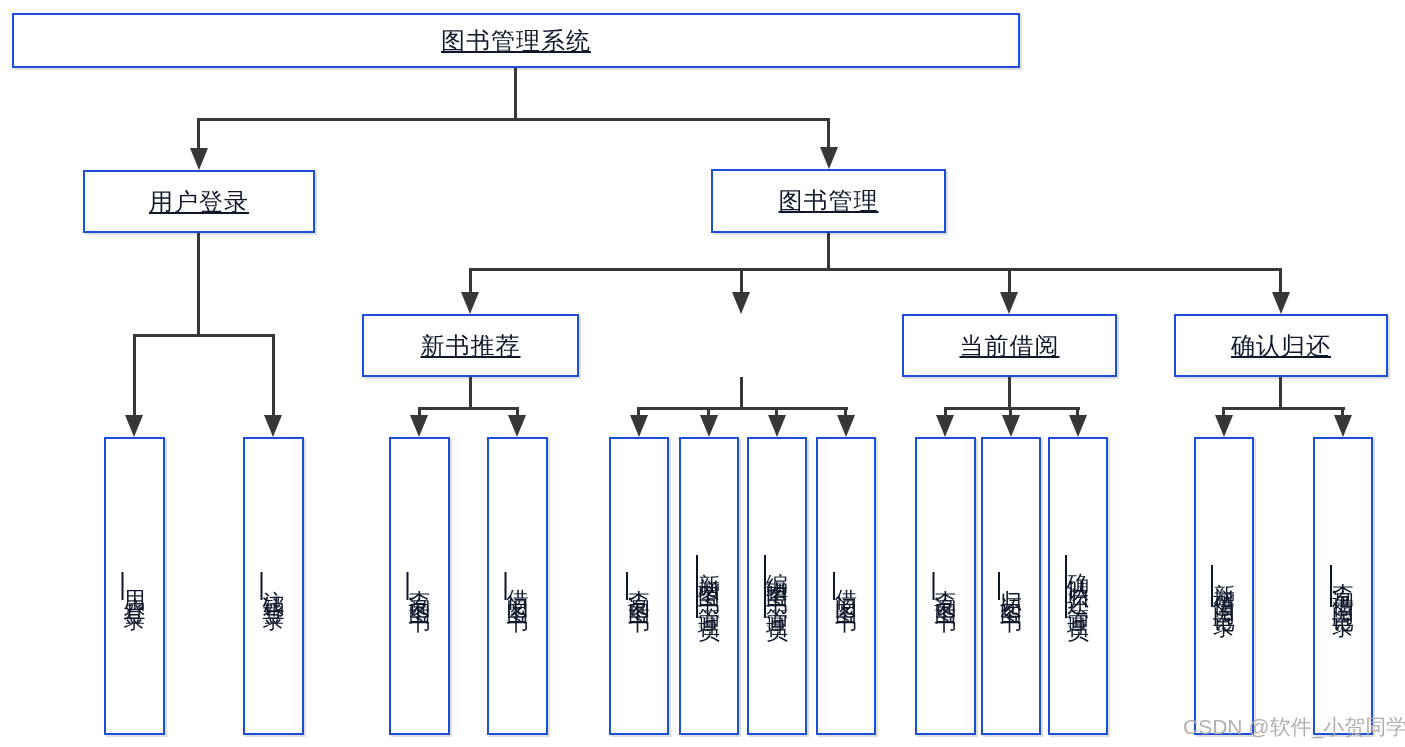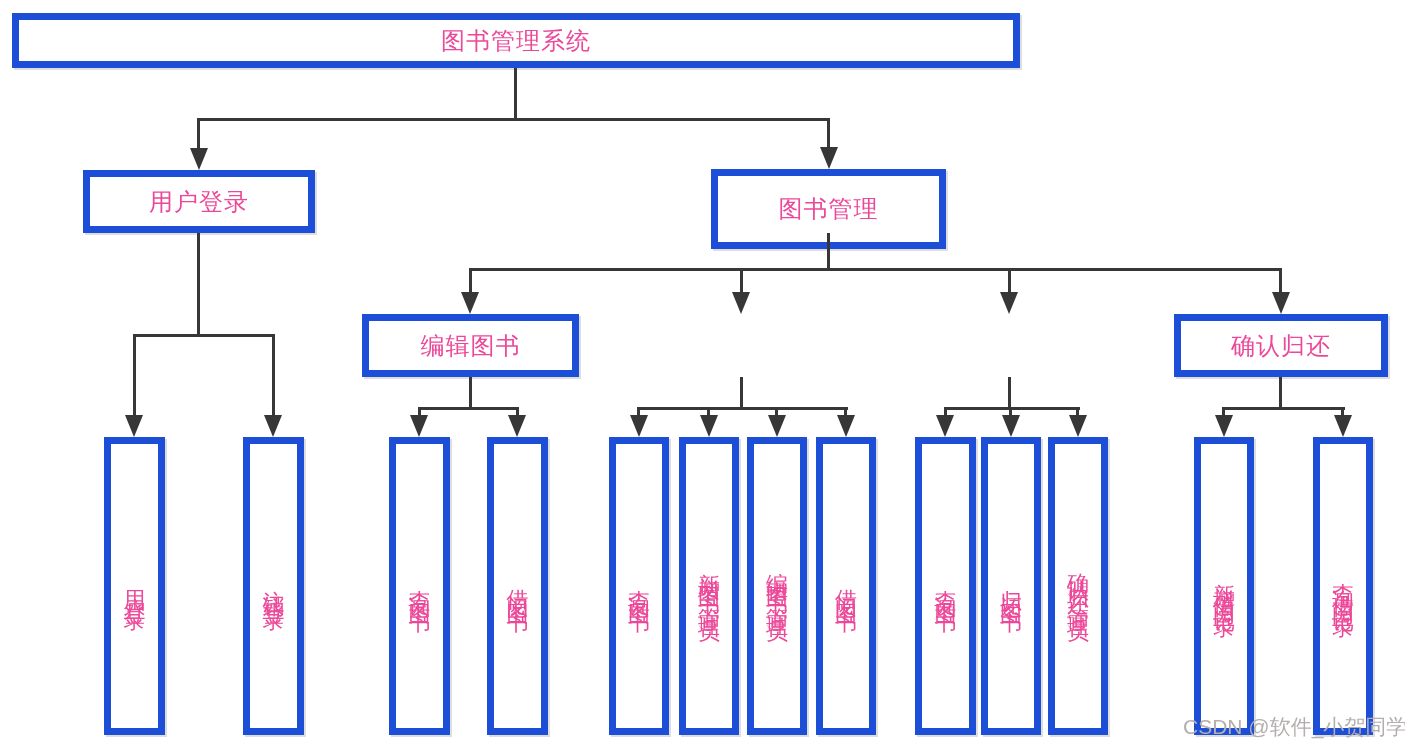--- a/index.html
+++ b/index.html
@@ -13,29 +13,30 @@
     width: 1405px;
     height: 747px;
     background: #ffffff;
     overflow: hidden;
     color: #2c2c2c;
   }
   .box {
     position: absolute;
     box-sizing: border-box;
     background: #ffffff;
-    border: 7px solid #1d4ed8;
+    border: 2px solid #1d4ed8;
     box-shadow: 2px 2px 0 rgba(70,70,70,0.18);
     display: flex;
     align-items: center;
     justify-content: center;
     font-size: 24px;
     letter-spacing: 1px;
-    color: #ec4899;
+    color: #0f172a;
     white-space: nowrap;
+    text-decoration: underline;
   }
   .vbox {
     writing-mode: vertical-rl;
     text-orientation: mixed;
     font-size: 22px;
     letter-spacing: 7px;
     white-space: nowrap;
     padding: 6px 0;
   }
   .hline, .vline {
@@ -70,34 +71,35 @@
   <div class="box" style="left:12px; top:13px; width:1008px; height:55px;">图书管理系统</div>
 
   <div class="vline" style="left:514px; top:68px; height:52px;"></div>
   <div class="hline" style="left:197px; top:118px; width:633px;"></div>
   <div class="vline" style="left:197px; top:118px; height:30px;"></div>
   <div class="arrow" style="left:190px; top:148px;"></div>
   <div class="vline" style="left:827px; top:118px; height:29px;"></div>
   <div class="arrow" style="left:820px; top:147px;"></div>
 
   <div class="box" style="left:83px; top:170px; width:232px; height:63px;">用户登录</div>
-  <div class="box" style="left:711px; top:169px; width:235px; height:80px;">图书管理</div>
+  <div class="box" style="left:711px; top:169px; width:235px; height:64px;">图书管理</div>
 
   <div class="vline" style="left:827px; top:233px; height:37px;"></div>
   <div class="hline" style="left:469px; top:268px; width:813px;"></div>
   <div class="vline" style="left:469px; top:268px; height:24px;"></div>
   <div class="arrow" style="left:461px; top:292px;"></div>
   <div class="vline" style="left:740px; top:268px; height:24px;"></div>
   <div class="arrow" style="left:732px; top:292px;"></div>
   <div class="vline" style="left:1008px; top:268px; height:24px;"></div>
   <div class="arrow" style="left:1000px; top:292px;"></div>
   <div class="vline" style="left:1279px; top:268px; height:24px;"></div>
   <div class="arrow" style="left:1272px; top:292px;"></div>
 
-  <div class="box" style="left:362px; top:314px; width:217px; height:63px;">编辑图书</div>
+  <div class="box" style="left:362px; top:314px; width:217px; height:63px;">新书推荐</div>
+  <div class="box" style="left:902px; top:314px; width:215px; height:63px;">当前借阅</div>
   <div class="box" style="left:1174px; top:314px; width:214px; height:63px;">确认归还</div>
 
   <div class="vline" style="left:197px; top:233px; height:104px;"></div>
   <div class="hline" style="left:133px; top:334px; width:142px;"></div>
   <div class="vline" style="left:133px; top:334px; height:81px;"></div>
   <div class="arrow" style="left:125px; top:415px;"></div>
   <div class="vline" style="left:272px; top:334px; height:81px;"></div>
   <div class="arrow" style="left:264px; top:415px;"></div>
 
   <div class="vline" style="left:469px; top:377px; height:33px;"></div>

